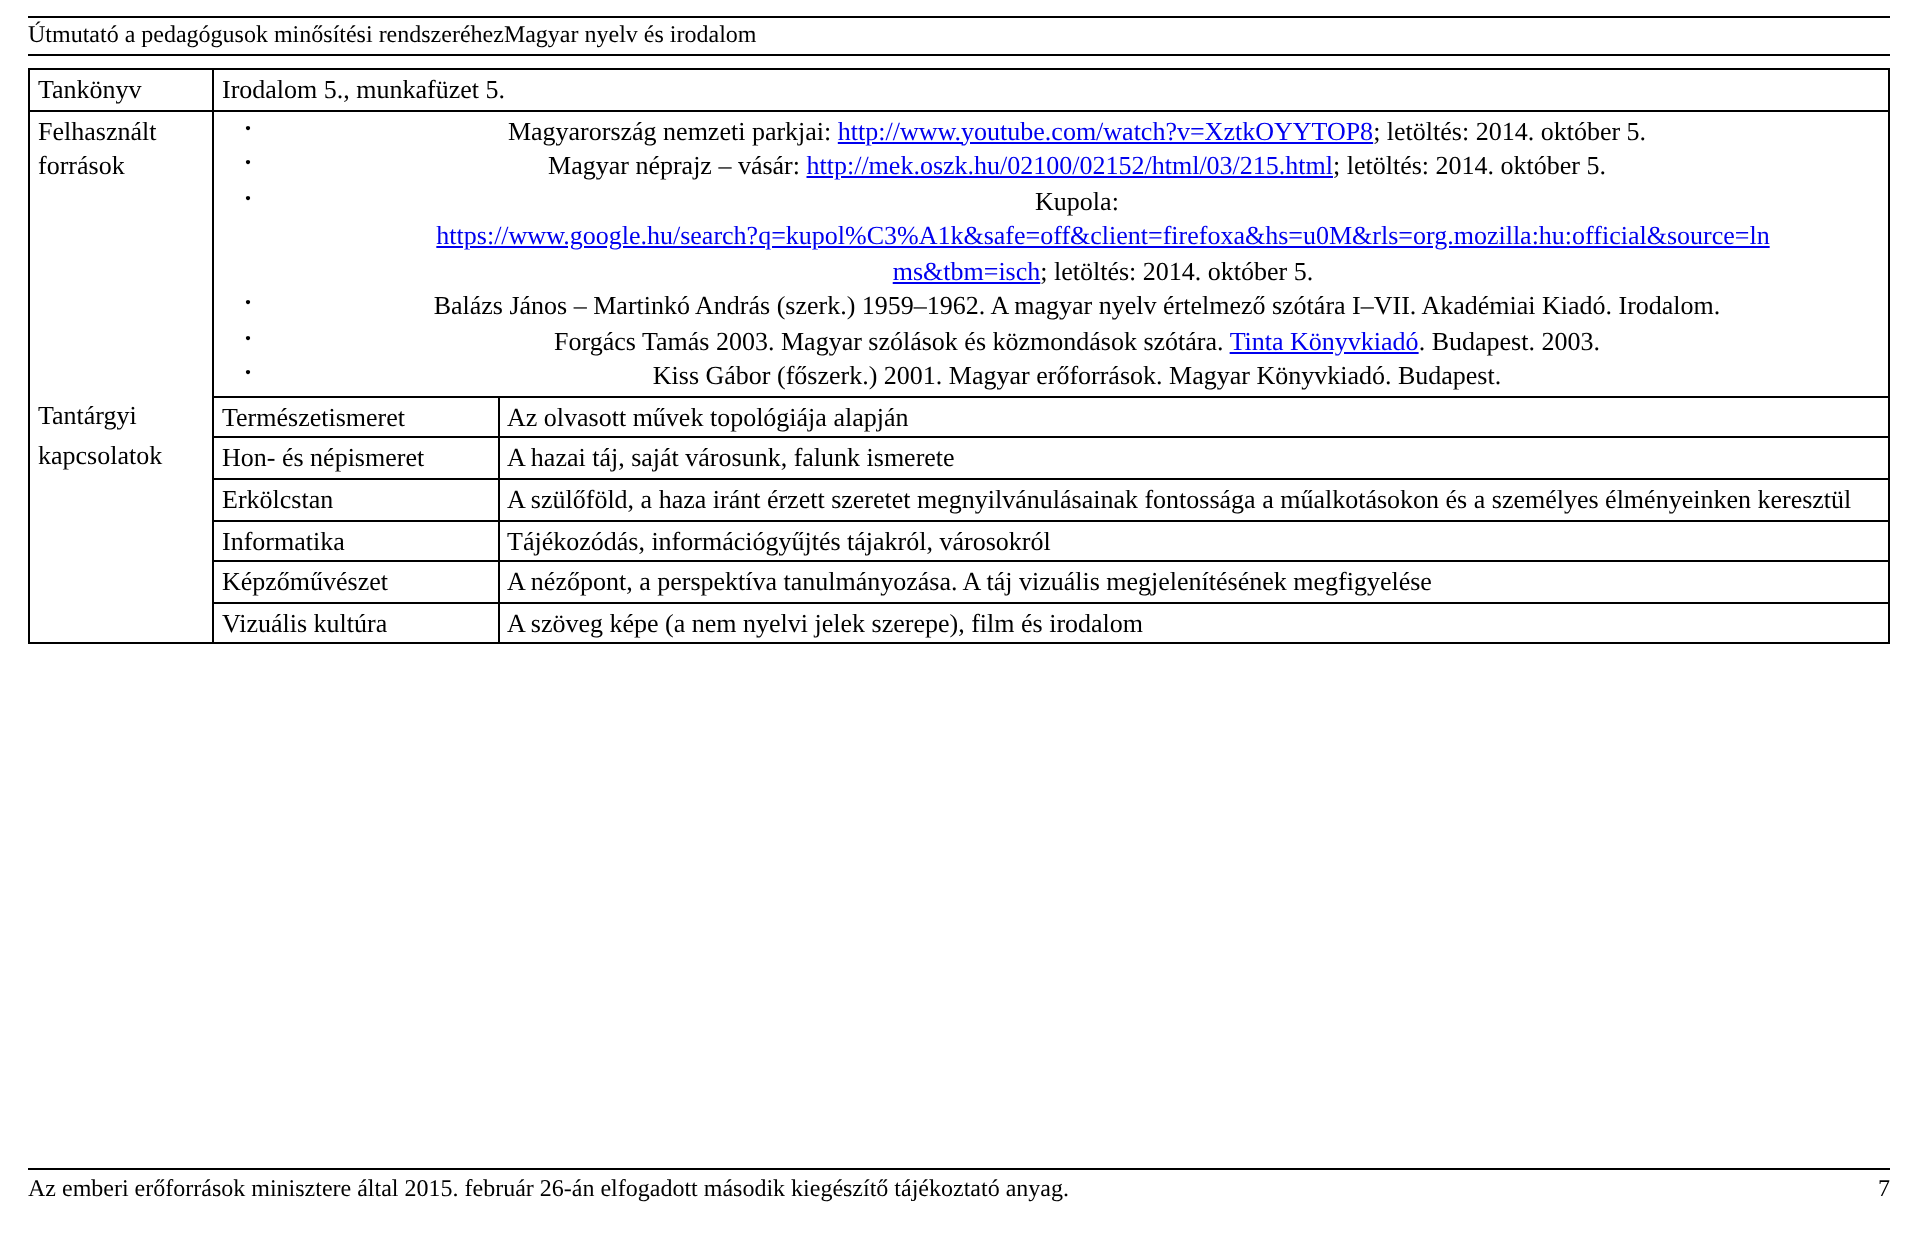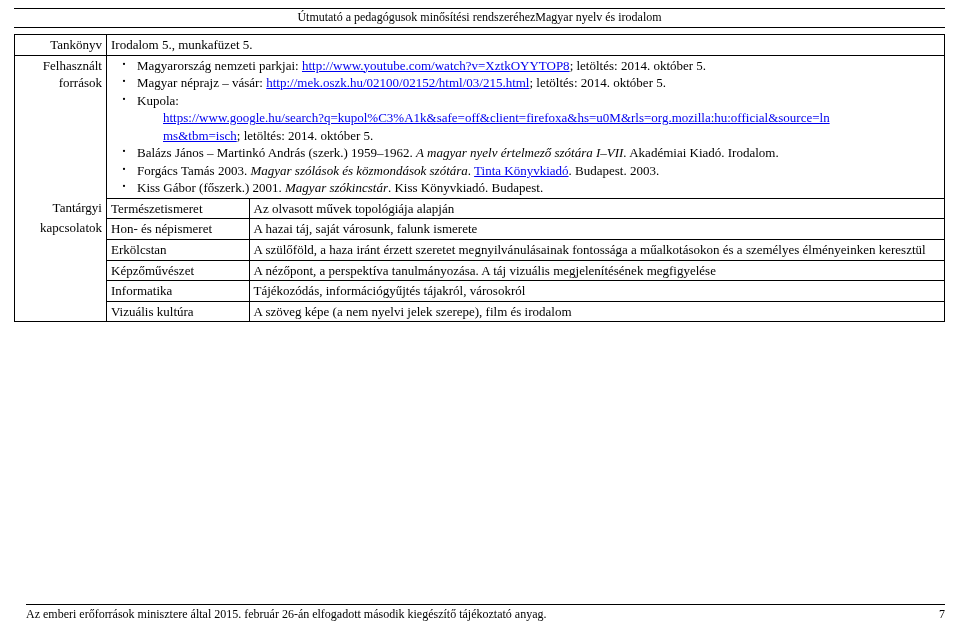--- a/index.html
+++ b/index.html
@@ -13,21 +13,21 @@
     width: 959px;
     height: 622px;
     position: relative;
   }
   .header-line {
     border-top: 1px solid #000;
     margin: 8px 14px 0 14px;
   }
   .header-row {
     display: flex;
-    justify-content: center;
+    justify-content: flex-start;
     padding: 1px 14px 2px 14px;
     font-size: 12px;
   }
   .header-row-underline {
     border-bottom: 1px solid #000;
     margin: 0 14px;
   }
   .content {
     padding: 6px 14px 0 14px;
   }
@@ -38,40 +38,41 @@
   }
   table.main td {
     border: 1px solid #000;
     vertical-align: top;
     padding: 1px 4px 1px 4px;
     font-size: 13px;
     line-height: 1.35;
   }
   td.left {
     width: 92px;
-    text-align: right;
+    text-align: left;
     border-right: 1px solid #000;
     margin-top: 26px;
   }
   .no-top { border-top: none !important; }
   .no-bottom { border-bottom: none !important; }
   .no-left { border-left: none !important; }
   .no-right { border-right: none !important; }
 
   .link { color: #0000ee; text-decoration: underline; cursor: pointer; }
-  .ital { font-style: italic; }
+  .ital { }
 
   ul.bullets {
     list-style: none;
     margin: 0;
     padding: 0 0 0 8px;
   }
   ul.bullets > li {
     position: relative;
     padding-left: 18px;
+    text-align: center;
   }
   ul.bullets > li::before {
     content: "·";
     position: absolute;
     left: 2px;
     top: -2px;
     font-size: 18px;
     line-height: 1;
   }
   .kupola-block {
@@ -88,25 +89,24 @@
     padding: 1px 4px;
     vertical-align: top;
   }
   table.inner td.mid {
     width: 142px;
     text-align: left;
   }
 
   .footer {
     position: absolute;
-    bottom: 0;
+    bottom: 20px;
     left: 0;
     right: 0;
     padding: 0 14px;
-    margin-left: 12px;
   }
   .footer-line {
     border-top: 1px solid #000;
     margin-bottom: 2px;
   }
   .footer-row {
     display: flex;
     justify-content: space-between;
     font-size: 12px;
   }
@@ -150,21 +150,21 @@
             <span class="link">ms&amp;tbm=isch</span><span>; letöltés: 2014. október 5.</span>
           </div>
         </li>
         <li>
           <span>Balázs János – Martinkó András (szerk.) 1959–1962. </span><span class="ital">A magyar nyelv értelmező szótára I–VII.</span><span> Akadémiai Kiadó. Irodalom.</span>
         </li>
         <li>
           <span>Forgács Tamás 2003. </span><span class="ital">Magyar szólások és közmondások szótára</span><span>. </span><span class="link">Tinta Könyvkiadó</span><span>. Budapest. 2003.</span>
         </li>
         <li>
-          <span>Kiss Gábor (főszerk.) 2001. </span><span class="ital">Magyar szókincstár</span><span>. Kiss Könyvkiadó. Budapest.</span>
+          <span>Kiss Gábor (főszerk.) 2001. </span><span class="ital">Magyar erőforrások</span><span>. Magyar Könyvkiadó. Budapest.</span>
         </li>
       </ul>
     </td>
   </tr>
 
   <tr>
     <td class="left no-top" style="padding:0;">
       <div style="padding:1px 4px;font-family:Liberation Serif, serif;">Tantárgyi</div>
       <div style="padding:1px 4px;">kapcsolatok</div>
     </td>
@@ -177,26 +177,26 @@
         </tr>
         <tr>
           <td class="mid no-left">Hon- és népismeret</td>
           <td class="no-right">A hazai táj, saját városunk, falunk ismerete</td>
         </tr>
         <tr>
           <td class="mid no-left">Erkölcstan</td>
           <td class="no-right">A szülőföld, a haza iránt érzett szeretet megnyilvánulásainak fontossága a műalkotásokon és a személyes élményeinken keresztül</td>
         </tr>
         <tr>
+          <td class="mid no-left">Informatika</td>
+          <td class="no-right">Tájékozódás, információgyűjtés tájakról, városokról</td>
+        </tr>
+        <tr>
           <td class="mid no-left">Képzőművészet</td>
           <td class="no-right">A nézőpont, a perspektíva tanulmányozása. A táj vizuális megjelenítésének megfigyelése</td>
-        </tr>
-        <tr>
-          <td class="mid no-left">Informatika</td>
-          <td class="no-right">Tájékozódás, információgyűjtés tájakról, városokról</td>
         </tr>
         <tr>
           <td class="mid no-left no-bottom">Vizuális kultúra</td>
           <td class="no-right no-bottom">A szöveg képe (a nem nyelvi jelek szerepe), film és irodalom</td>
         </tr>
       </tbody>
             </table>
     </td>
   </tr>
 

